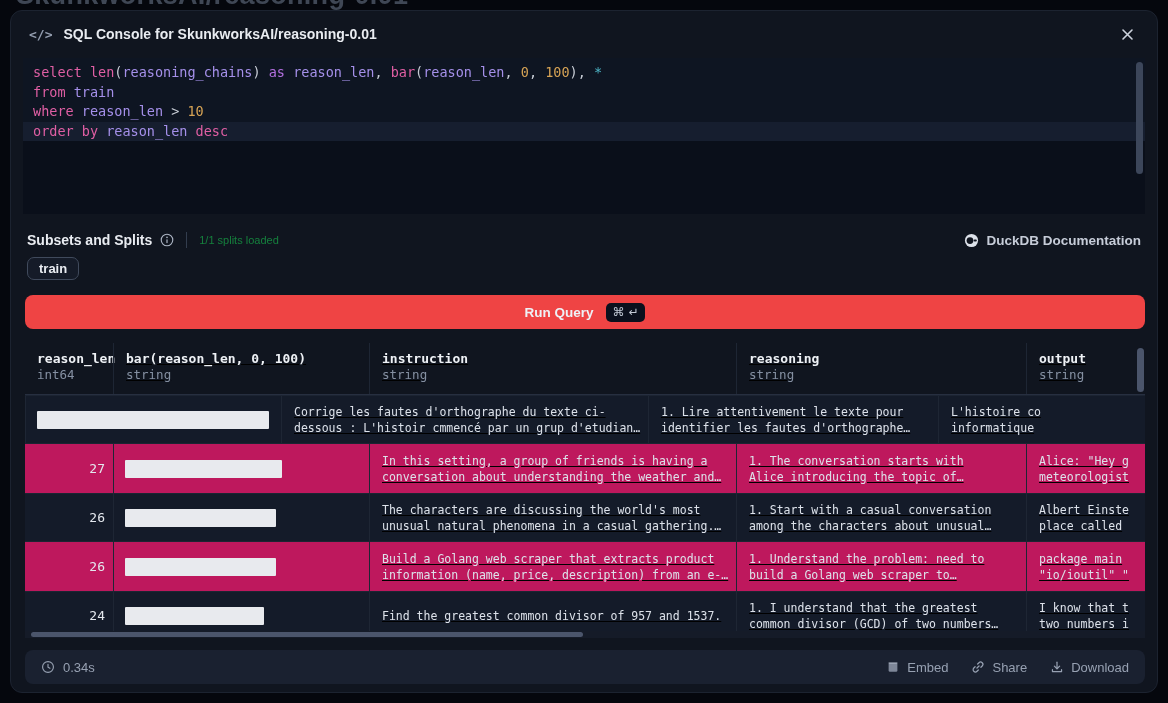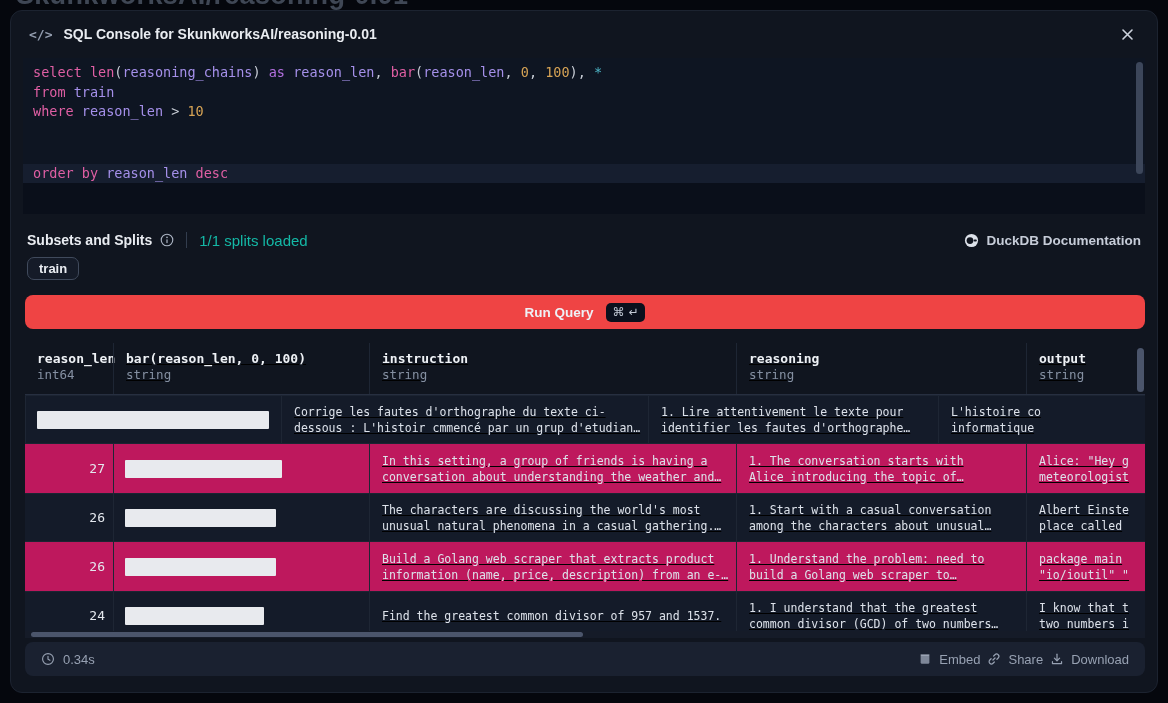--- a/index.html
+++ b/index.html
@@ -28,34 +28,34 @@
   
   .editor {
     position:absolute; left:12px; right:12px; top:47px; height:156px;
     background:#0a0f1a;
     font-family:"DejaVu Sans Mono","Liberation Mono",monospace;
     font-size:13.5px;
   }
   .code-area { background:#0e1522; padding-top:5px; }
   .code-line { height:19.5px; line-height:19.5px; padding:0 10px; white-space:pre; color:#c8cdd6; }
   .code-line span { white-space:pre; }
-  .code-line.active { background:#161e2f;margin-top:42px; }
+  .code-line.active { background:#161e2f; }
   .tk-kw   { color:#e05fa4; }
   .tk-kw2  { color:#b36fe0; }
   .tk-id   { color:#a590ea; }
   .tk-num  { color:#d6a355; }
   .tk-op   { color:#c8cdd6; }
   .tk-star { color:#4db3c4; }
   .editor-thumb { position:absolute; top:4px; right:2px; width:7px; height:112px; background:#3c465a; border-radius:4px; }
 
   
   .splits-row { position:absolute; top:218px; left:16px; right:16px; height:22px; display:flex; align-items:center; gap:8px; }
   .splits-title { font-size:14px; font-weight:700; color:#e9ecf1; }
   .v-divider { width:1px; height:16px; background:#333d4e; margin:0 4px; }
-  .splits-status { font-size:15px; color:#14b8a6; }
+  .splits-status { font-size:11px; color:#15803d; }
   .docs-link { margin-left:auto; display:flex; gap:7px; color:#c6ccd8; font-size:13.5px; font-weight:600; cursor:pointer; }
 
   .chip {
     position:absolute; top:246px; left:16px;
     background:#151b28; border:1px solid #404a5c; border-radius:7px;
     padding:3px 11px; font-size:13px; font-weight:700; color:#e9ecf1; cursor:pointer;
     font-family:inherit;
   }
 
   
@@ -92,27 +92,27 @@
   .cell.c0 { justify-content:flex-end; padding-right:8px; font-size:13px; color:#e4e8ee; }
   .cell.c1 { padding-left:11px; }
   .cell span.txt { font-size:11.5px; line-height:16px; color:#dde2ea; white-space:pre; }
   .bar { height:18px; background:#e8eaee; border-radius:1px; }
   .vscroll-thumb { position:absolute; top:5px; right:1px; width:7px; height:44px; background:#4b556b; border-radius:4px; }
   .hscroll { position:absolute; left:0; right:0; bottom:0; height:7px; background:#151b28; }
   .hscroll .thumb { position:absolute; left:6px; top:1px; width:552px; height:5px; background:#4b556b; border-radius:3px; }
 
   
   .footer {
-    position:absolute; left:14px; bottom:16px; width:1120px; height:34px;
+    position:absolute; left:14px; bottom:8px; width:1120px; height:34px;
     background:#1a2130; border-radius:8px;
     display:flex; align-items:center; padding:0 16px;
     color:#97a1b2; font-size:13px;
   }
   .footer .time { display:flex; align-items:center; gap:8px; }
-  .footer .actions { margin-left:auto; display:flex; align-items:center; gap:7px; }
+  .footer .actions { margin-left:auto; display:flex; align-items:center; gap:23px; }
   .footer .act { display:flex; align-items:center; gap:7px; background:none; border:none; color:#97a1b2; font-size:13px; font-family:inherit; cursor:pointer; }
   .icn { display:inline-block; line-height:0; }
 </style>
 </head>
 <body>
 
 <div class="bg-heading">SkunkworksAI/reasoning-0.01</div>
 
 <div class="modal">
 

